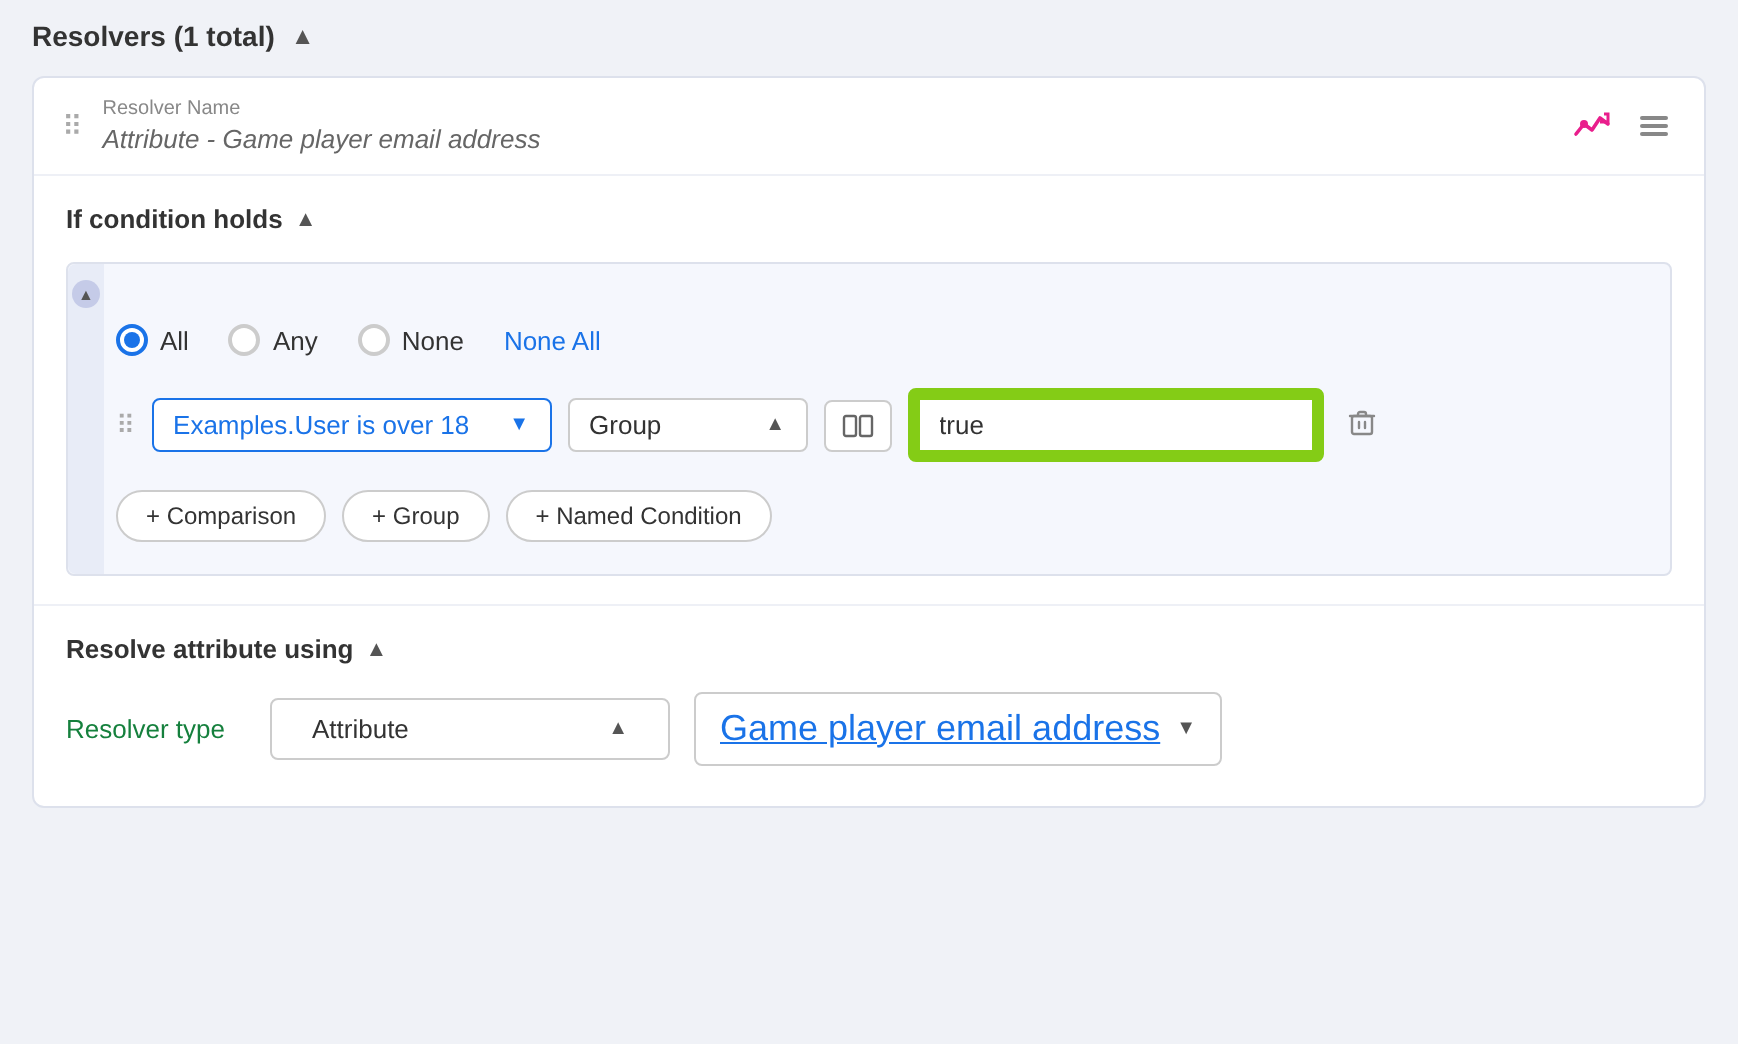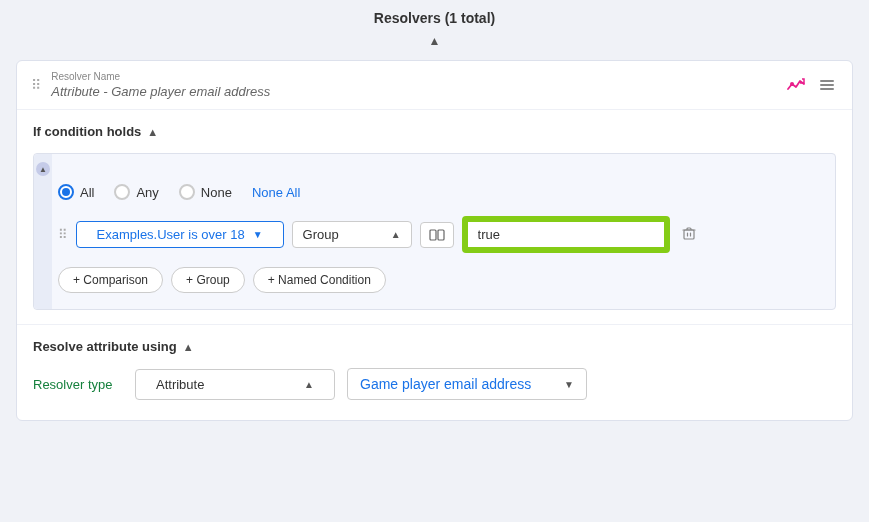--- a/index.html
+++ b/index.html
@@ -17,21 +17,20 @@
       padding: 10px 16px;
       width: 869px;
     }
 
     
     .resolvers-header {
       display: flex;
       align-items: center;
       gap: 8px;
       margin-bottom: 12px;
-      flex-direction: column;
     }
     .resolvers-title {
       font-size: 14px;
       font-weight: 600;
       color: #333;
     }
     .collapse-arrow {
       color: #555;
       font-size: 12px;
     }
@@ -204,21 +203,21 @@
       color: #aaa;
       font-size: 13px;
       cursor: grab;
     }
     .condition-select {
       display: flex;
       align-items: center;
       background: #fff;
       border: 1px solid #1a73e8;
       border-radius: 4px;
-      padding: 5px 20px;
+      padding: 5px 10px;
       gap: 8px;
       cursor: pointer;
       min-width: 200px;
     }
     .condition-select-text {
       color: #1a73e8;
       font-size: 13px;
     }
     .condition-select-arrow {
       color: #1a73e8;
@@ -334,21 +333,22 @@
       background: #fff;
       border: 1px solid #ccc;
       border-radius: 4px;
       padding: 7px 12px;
       gap: 8px;
       cursor: pointer;
       min-width: 240px;
     }
     .attribute-select-text {
       color: #1a73e8;
-      font-size: 14px;
+      font-size: 18px;
+      text-decoration: underline;
     }
     .attribute-select-arrow {
       color: #555;
       font-size: 10px;
       margin-left: auto;
     }
   </style>
 </head>
 <body>
 

